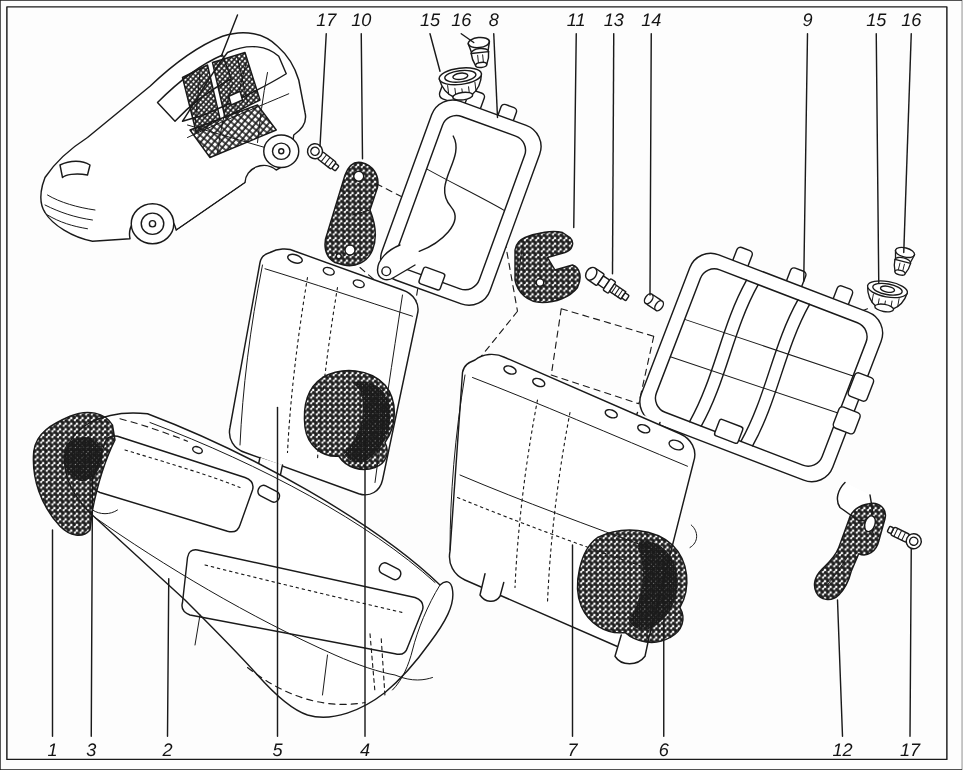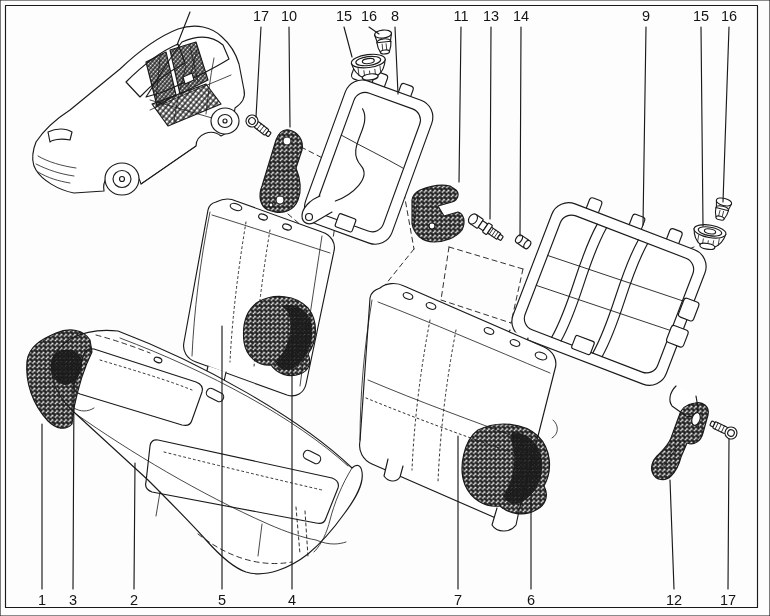--- a/index.html
+++ b/index.html
@@ -1,16 +1,16 @@
 <!DOCTYPE html>
 <html><head>
 <meta charset="utf-8">
 <style>
   html,body { margin:0; padding:0; background:#fdfdfd; }
-  .stage { width:770px; height:616px; position:relative; background:#fdfdfd; }
+  .stage { width:770px; height:616px; position:relative; background:#fdfdfd;font-style:italic; }
   svg { display:block; }
   svg path, svg rect, svg circle, svg ellipse, svg line, svg polyline {
     stroke:#1a1a1a; stroke-width:1.15; fill:none; stroke-linecap:round; stroke-linejoin:round;
   }
   .f   { fill:#ffffff; }
   .stip  { fill:url(#stip); }
   .stipD { fill:url(#stipD); }
   .hatch { fill:url(#hatch); }
   .hatchD{ fill:url(#hatchD); }
   .thin  { stroke-width:0.8; }

